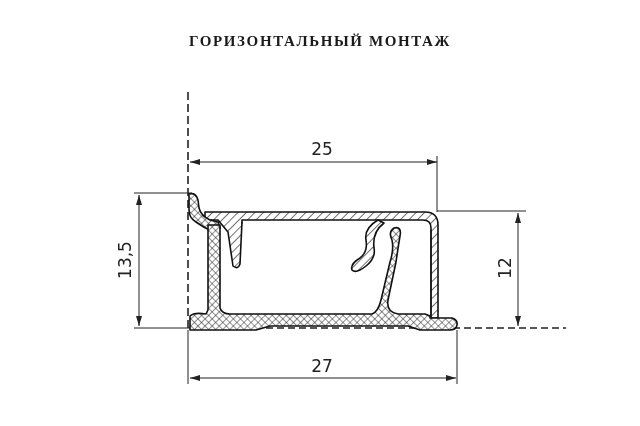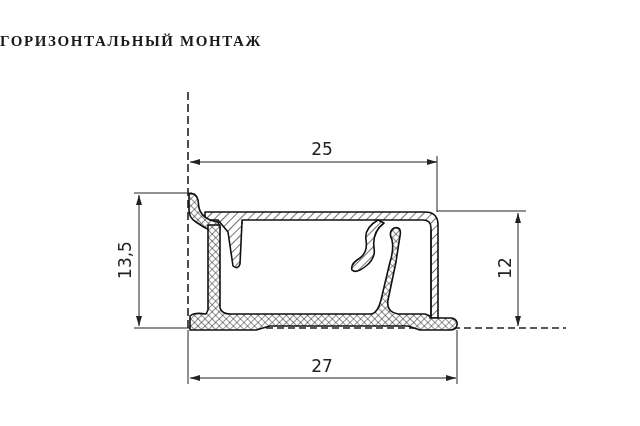--- a/index.html
+++ b/index.html
@@ -1,18 +1,18 @@
 <!DOCTYPE html>
 <html><head>
 <meta charset="utf-8">
 <style>
   html, body { margin:0; padding:0; background:#ffffff; }
   body { width:640px; height:426px; position:relative; overflow:hidden; }
   .title {
-    position:absolute; left:0; top:33px; width:640px; 
+    position:absolute; left:0; top:33px; width:640px; text-align:center;
     font-family:"Liberation Serif", "DejaVu Serif", serif;
     font-weight:bold; font-size:15px; letter-spacing:1.6px; color:#1a1a1a;
   }
   svg { position:absolute; left:0; top:0; }
   .dimtext { font-family:"DejaVu Sans", "Liberation Sans", sans-serif; font-size:17px; fill:#222; }
 </style>
 </head>
 <body>
 
 <div class="title">ГОРИЗОНТАЛЬНЫЙ МОНТАЖ</div>

